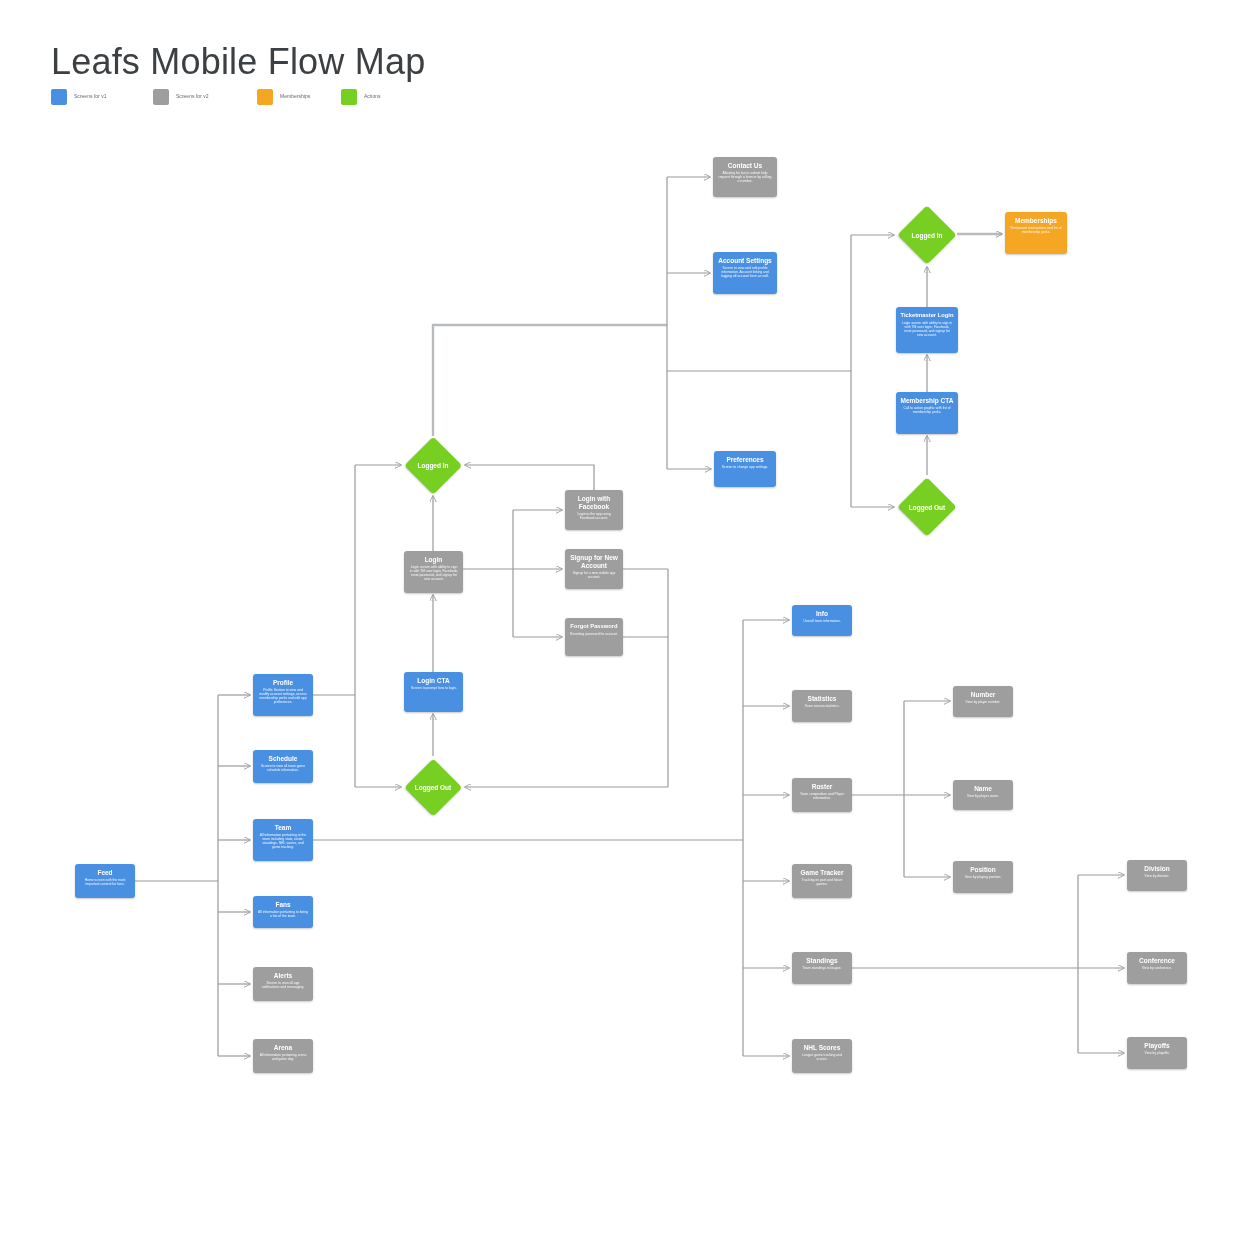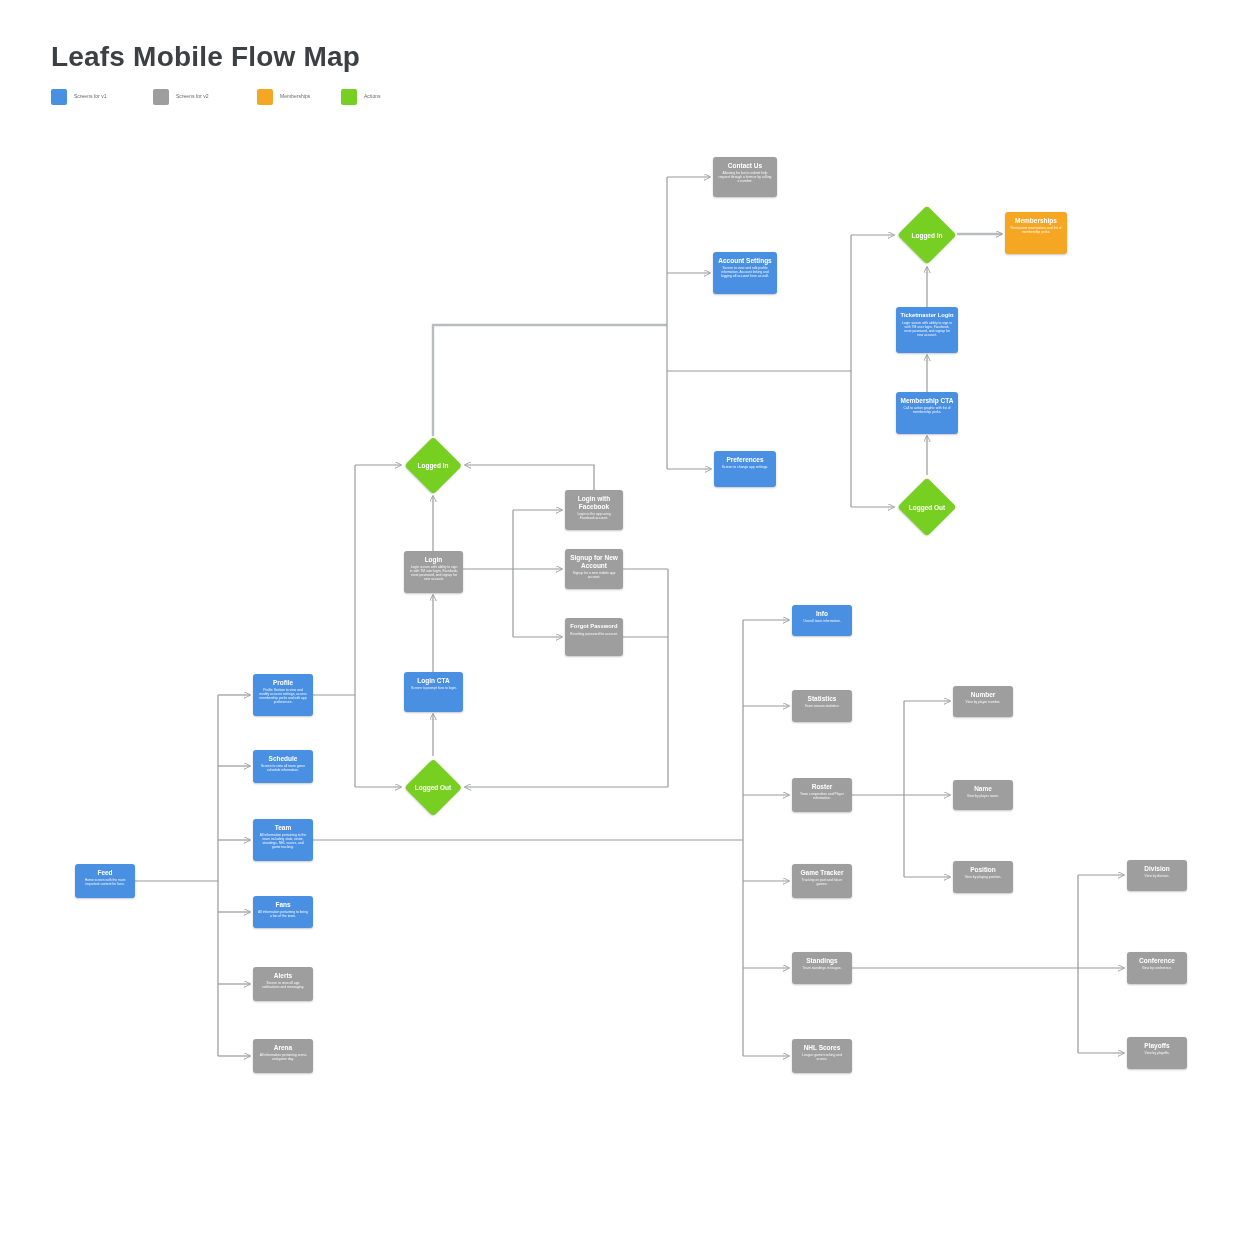--- a/index.html
+++ b/index.html
@@ -10,21 +10,21 @@
     --line:#97999c;
     --line-thick:#b9bcbe;
     --arrow:#1b1b1b;
     --title:#3c4042;
   }
   *{box-sizing:border-box;}
   html,body{margin:0;padding:0;background:#fff;}
   body{width:1251px;height:1254px;font-family:"Liberation Sans",sans-serif;}
   .canvas{position:relative;width:1251px;height:1254px;background:#fff;overflow:hidden;}
 
-  .page-title{position:absolute;left:51px;top:41px;font-size:28px;font-weight:700;color:var(--title);letter-spacing:.2px;}
+  .page-title{position:absolute;left:51px;top:41px;font-size:36px;font-weight:400;color:var(--title);letter-spacing:.2px;}
 
   .legend-item{position:absolute;top:88px;display:flex;align-items:center;height:17px;}
   .sw{width:16px;height:16px;border-radius:2px;flex:0 0 auto;}
   .sw.v1{background:var(--blue);} .sw.v2{background:var(--gray);}
   .sw.mem{background:var(--orange);} .sw.act{background:var(--green);}
   .legend-label{font-size:7px;color:#66696c;margin-left:7px;transform:scale(.72);transform-origin:left center;white-space:nowrap;}
 
   svg.wires{position:absolute;left:0;top:0;}
   svg.wires path{fill:none;stroke:var(--line);stroke-width:1.2;}
   svg.wires path.thick{stroke:var(--line-thick);stroke-width:2.4;}

